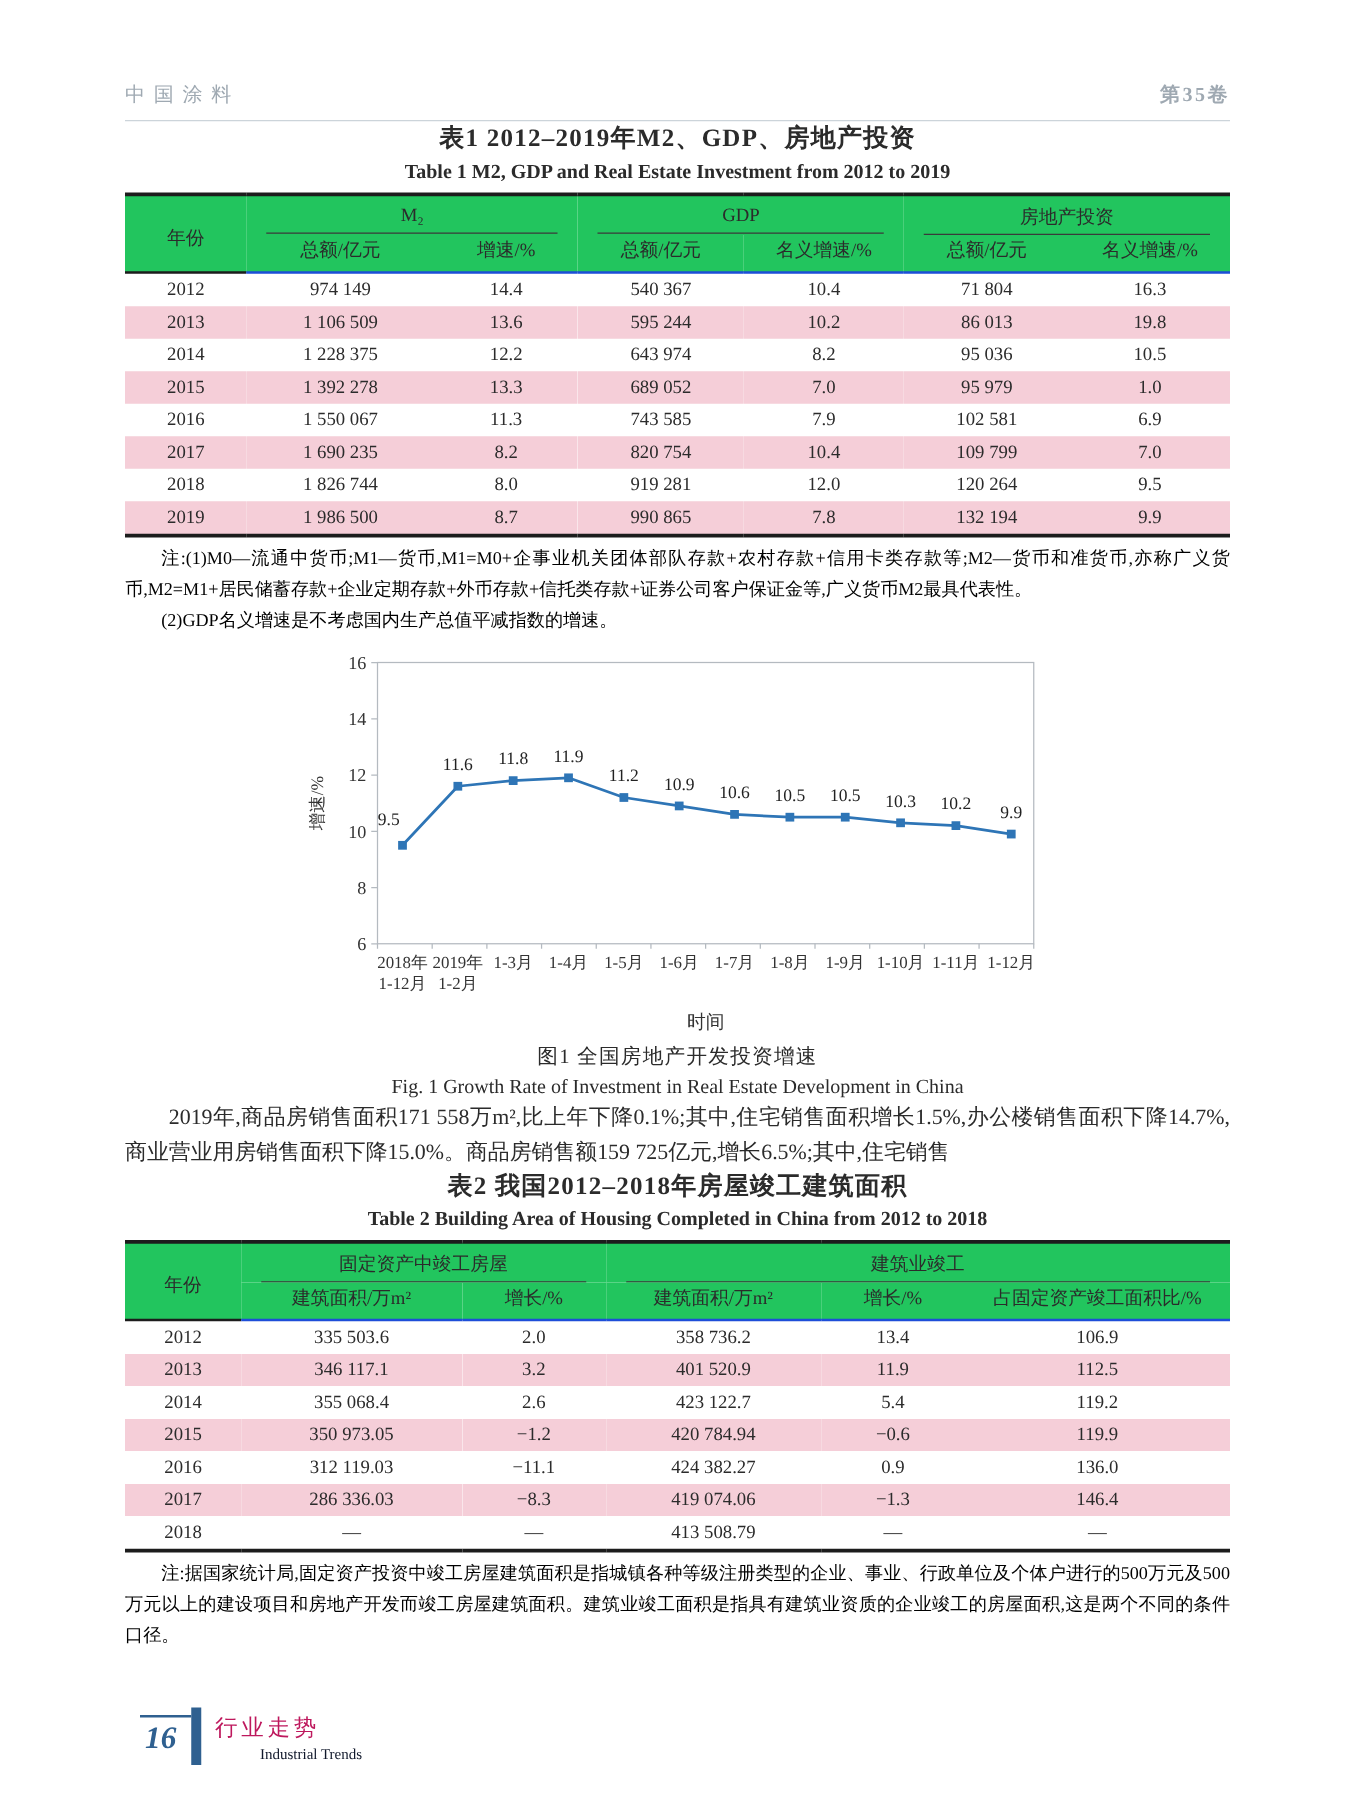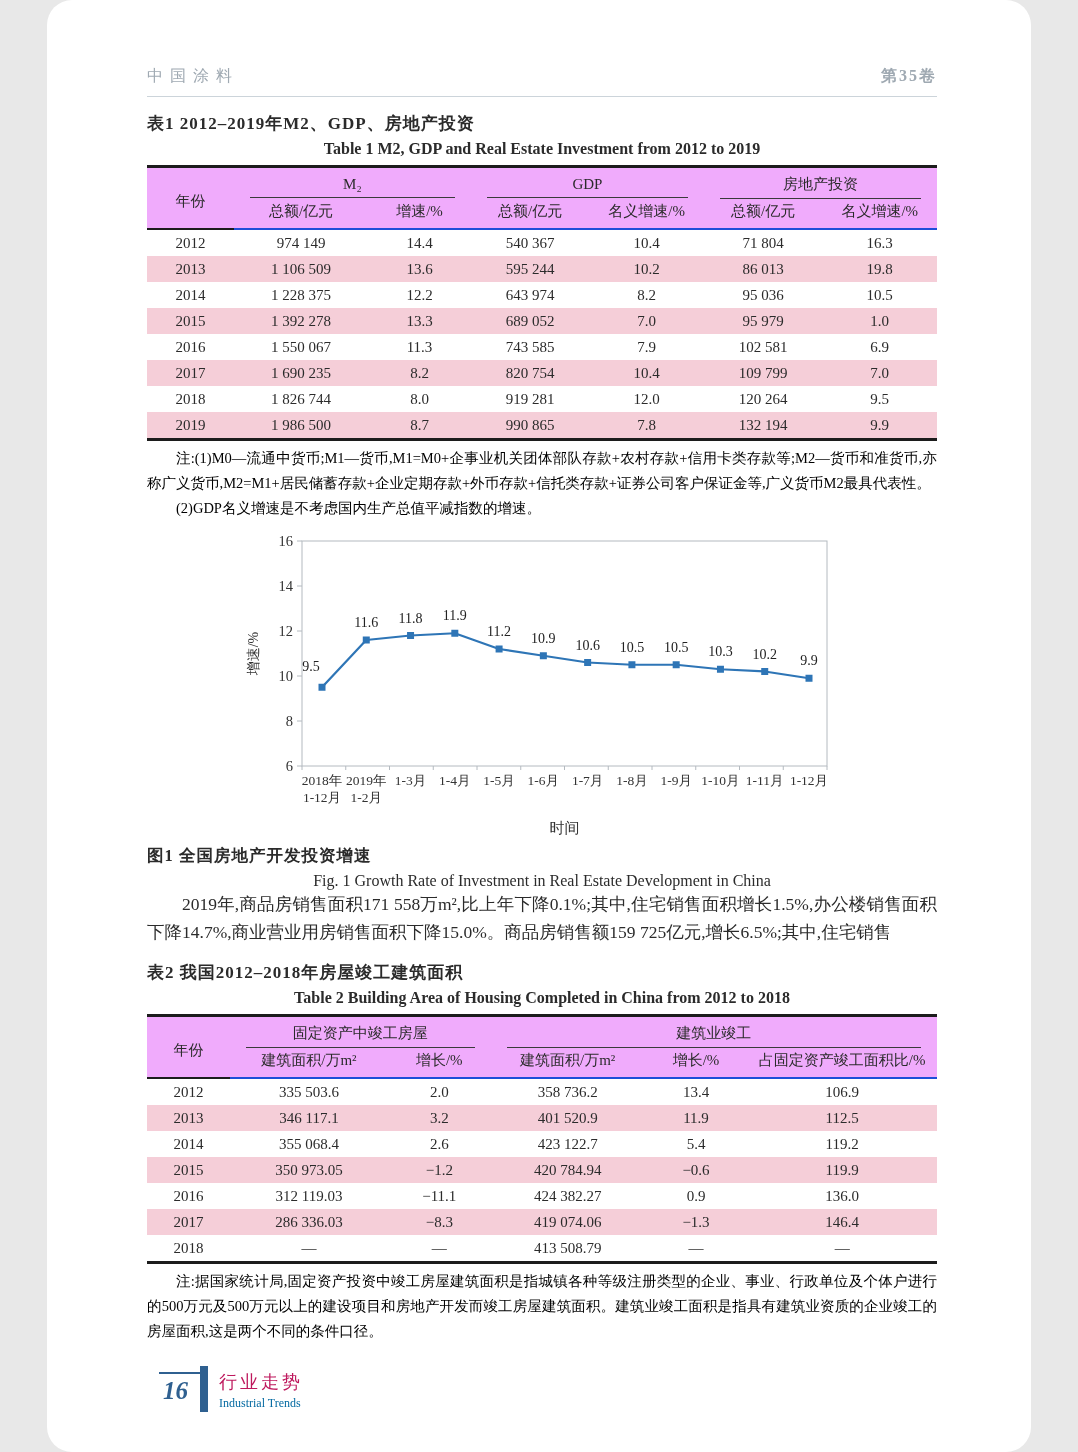--- a/index.html
+++ b/index.html
@@ -1,70 +1,70 @@
 <!DOCTYPE html>
 <html><head>
 <meta charset="utf-8">
 <style>
   html,body{margin:0;padding:0;background:#e8e8e8;}
   .page{
-    width:984px;height:1452px;position:relative;background:#ffffff;
+    width:1078px;height:1452px;position:relative;background:#ffffff;
     font-family:"Liberation Serif","DejaVu Serif",serif;color:#2b2b2b;
-    overflow:hidden;margin:0 auto;border-radius:25px;
+    overflow:hidden;margin:0 auto;
   }
   .content{padding:0 94px 0 100px;}
 
   
   .page-header{
     display:flex;justify-content:space-between;align-items:flex-end;
     padding-top:66px;padding-bottom:9px;border-bottom:1px solid #ccd4da;
     color:#9fa9b2;font-size:16px;
   }
   .journal-name{letter-spacing:7px;}
   .volume{letter-spacing:2px;font-weight:bold;}
 
   
-  .tbl-title-zh{font-weight:bold;font-size:17px;margin-top:15px;letter-spacing:1px;}
+  .tbl-title-zh{text-align:center;font-weight:bold;font-size:20px;letter-spacing:1px;}
   .tbl-title-en{text-align:center;font-weight:bold;font-size:16px;margin-top:5px;margin-bottom:7px;}
 
   
   table.data{width:100%;border-collapse:collapse;table-layout:fixed;font-size:15px;
     border-top:3px solid #1c1c1c;border-bottom:3px solid #1c1c1c;}
-  table.data thead th{background:#f0abfc;font-weight:normal;padding:0;}
+  table.data thead th{background:#22c55e;font-weight:normal;padding:0;}
   table.data thead tr.grp-row th{padding-top:7px;}
   table.data thead tr.sub-row th{padding:3px 2px 7px 2px;border-bottom:2px solid #1d4ed8;}
   th.year-th{vertical-align:middle;background:#eba9b9;border-bottom:2px solid #1c1c1c;}
   .grp{border-bottom:1px solid #3a3a3a;margin:0 16px;padding-bottom:4px;}
   table.data td{padding:4.5px 3px;text-align:center;white-space:nowrap;overflow:hidden;}
   table.data tbody tr:nth-child(even){background:#f5ced8;}
 
   
   .note{color:#000000;font-size:14.5px;line-height:25px;margin-top:5px;text-align:justify;}
   .note p{margin:0;text-indent:2em;}
 
   
   .figure{margin-top:10px;text-align:center;}
   .figure svg{display:block;margin:0 auto;}
-  .fig-caption-zh{font-weight:bold;font-size:16.5px;margin-top:2px;letter-spacing:1px;}
+  .fig-caption-zh{text-align:center;font-weight:normal;font-size:16.5px;margin-top:2px;letter-spacing:1px;}
   .fig-caption-en{text-align:center;font-weight:normal;font-size:16px;margin-top:5px;}
 
   
   .twocol{display:flex;gap:30px;margin-top:0;font-size:17.5px;line-height:28px;text-align:justify;}
   .twocol .col{flex:1;min-width:0;}
   .twocol p{margin:0;}
   .twocol p.indent{text-indent:2em;}
 
   
   .page-footer{position:absolute;left:112px;top:1366px;display:flex;align-items:flex-start;}
   .pageno-wrap{border-top:2px solid #2f6090;padding:3px 12px 0 4px;margin-top:6px;}
   .pageno{font-style:italic;font-weight:bold;font-size:25px;color:#2f6090;}
   .vbar{width:8px;height:46px;background:#2f6090;margin-right:11px;}
   .sec-block{padding-top:4px;}
   .sec-zh{font-size:18px;color:#be185d;letter-spacing:3px;}
-  .sec-en{font-size:12px;color:#0369a1;margin-top:2px;}
+  .sec-en{font-size:12px;color:#0f172a;margin-top:2px;margin-left:36px;}
 </style>
 </head>
 <body>
 
 <div class="page">
   <div class="content">
 
     <div class="page-header">
       <span class="journal-name">中国涂料</span>
       <span class="volume">第35卷</span>

